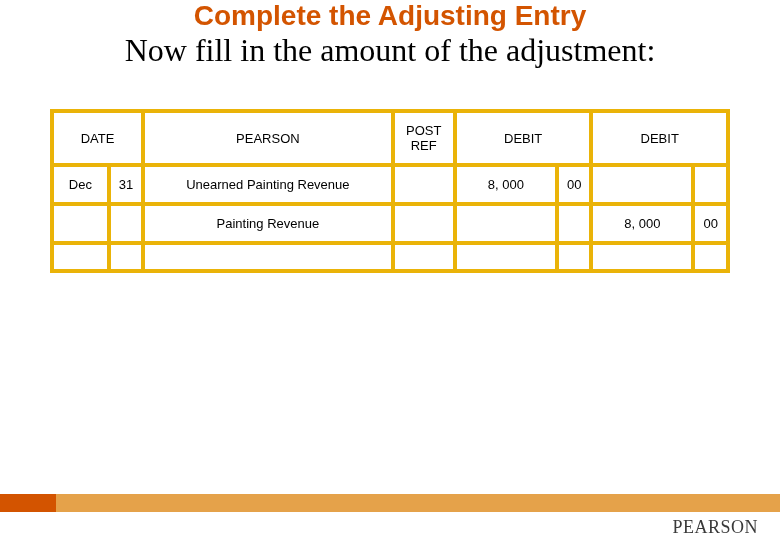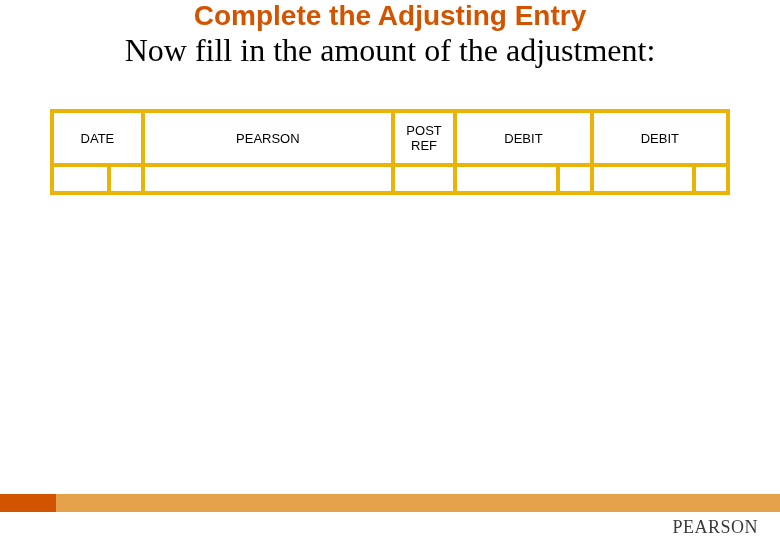--- a/index.html
+++ b/index.html
@@ -90,20 +90,40 @@
     <tr>
       <th colspan="2">DATE</th>
       <th>PEARSON</th>
       <th>POST REF</th>
       <th colspan="2">DEBIT</th>
       <th colspan="2">DEBIT</th>
     </tr>
   </thead>
   <tbody>
     <tr>
+      <td>Dec</td>
+      <td>31</td>
+      <td class="acct-left">Unearned Painting Revenue</td>
+      <td></td>
+      <td class="num-right">8, 000</td>
+      <td>00</td>
+      <td class="num-right"></td>
+      <td></td>
+    </tr>
+    <tr>
+      <td></td>
+      <td></td>
+      <td class="acct-indent">Painting Revenue</td>
+      <td></td>
+      <td class="num-right"></td>
+      <td></td>
+      <td class="num-right">8, 000</td>
+      <td>00</td>
+    </tr>
+    <tr>
       <td></td>
       <td></td>
       <td></td>
       <td></td>
       <td class="num-right"></td>
       <td></td>
       <td class="num-right"></td>
       <td></td>
     </tr>
   </tbody>

